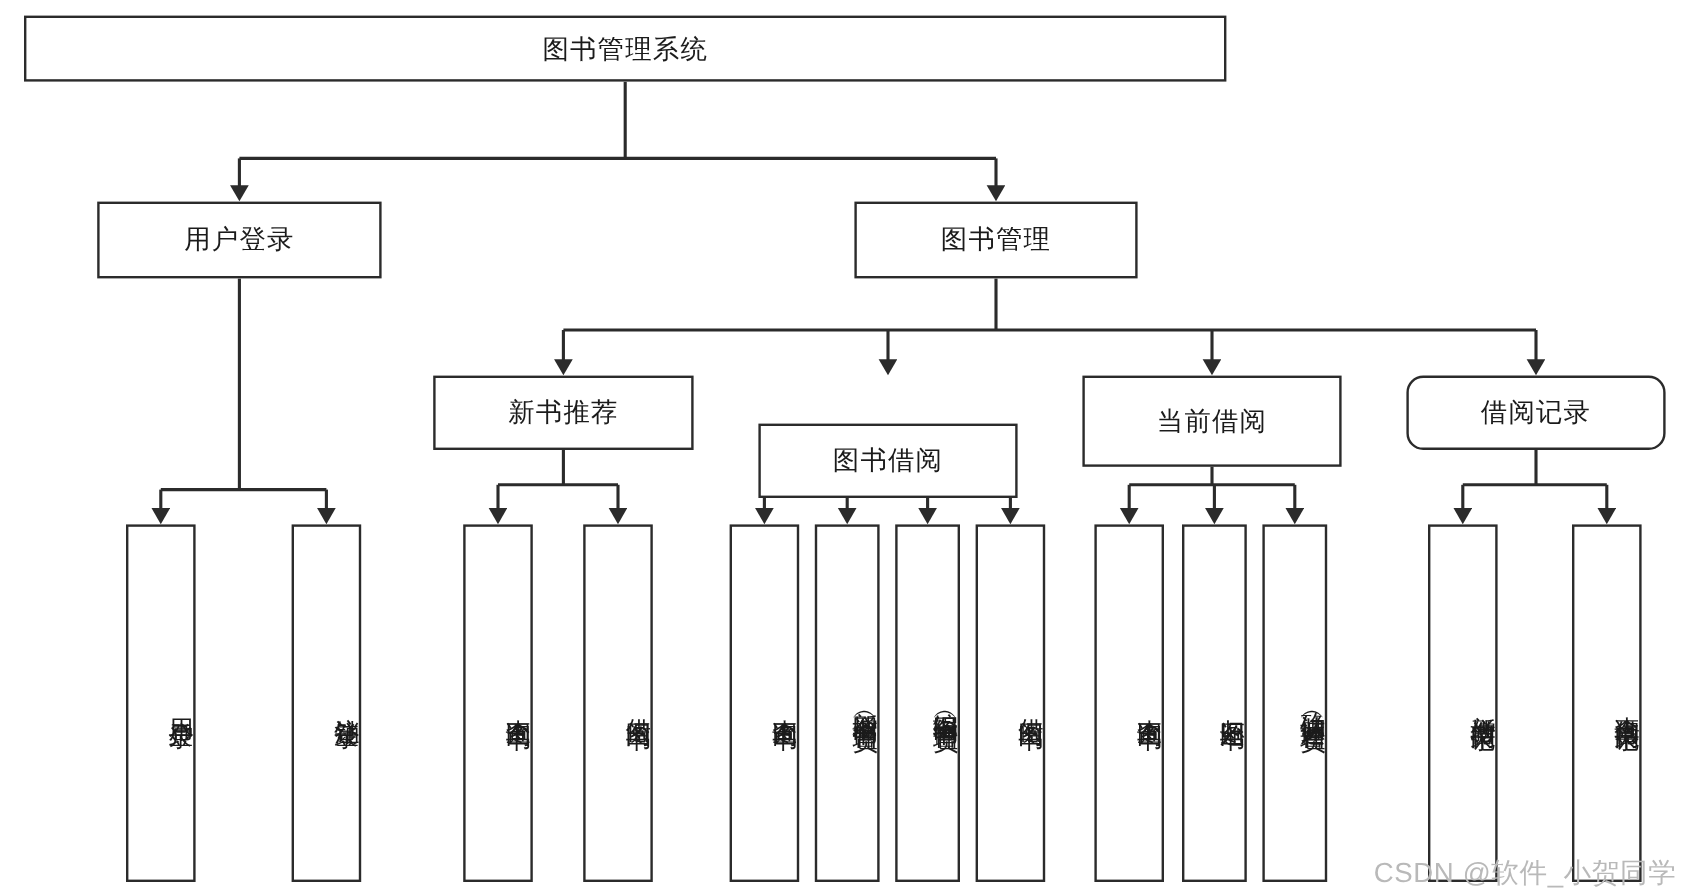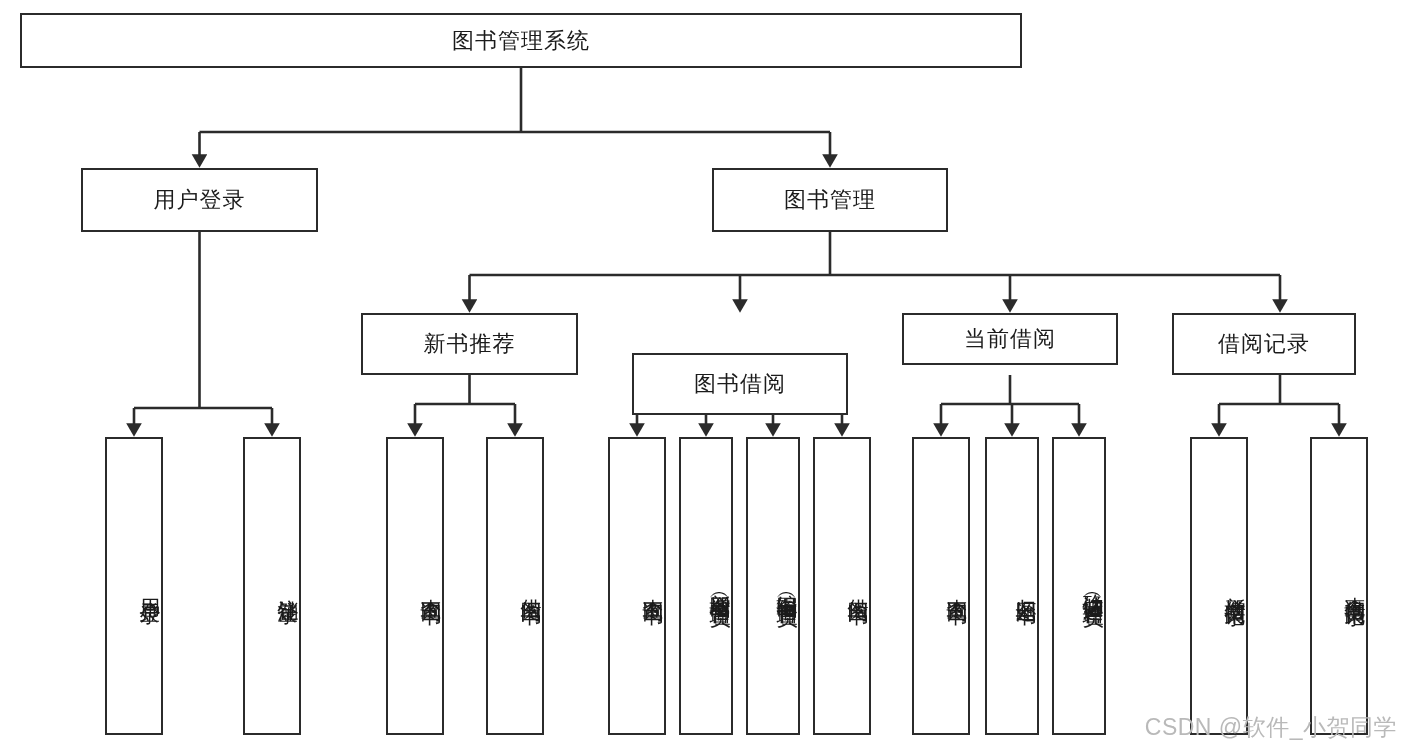--- a/index.html
+++ b/index.html
@@ -95,22 +95,22 @@
     </g>
   </svg>
 
   <div class="node horiz" style="left: 20px; top: 13px; width: 1002px; height: 55px;">图书管理系统</div>
 
   <div class="node horiz" style="left: 81px; top: 168px; width: 237px; height: 64px;">用户登录</div>
   <div class="node horiz" style="left: 712px; top: 168px; width: 236px; height: 64px;">图书管理</div>
 
   <div class="node horiz" style="left: 361px; top: 313px; width: 217px; height: 62px;">新书推荐</div>
   <div class="node horiz" style="left: 632px; top: 313px; width: 216px; height: 62px; margin-top: 40px;">图书借阅</div>
-  <div class="node horiz" style="left: 902px; top: 313px; width: 216px; height: 52px;">当前借阅</div>
-  <div class="node horiz" style="left: 1172px; top: 313px; width: 184px; height: 62px;">借阅记录</div>
+  <div class="node horiz" style="left: 902px; top: 313px; width: 216px; height: 76px;">当前借阅</div>
+  <div class="node horiz" style="left: 1172px; top: 313px; width: 216px; height: 62px; border-radius: 14px;">借阅记录</div>
 
   <div class="node leaf" style="left: 105px; top: 437px; width: 58px; height: 298px;">用户登录</div>
   <div class="node leaf" style="left: 243px; top: 437px; width: 58px; height: 298px;">注销登录</div>
   <div class="node leaf" style="left: 386px; top: 437px; width: 58px; height: 298px;">查询图书</div>
   <div class="node leaf" style="left: 486px; top: 437px; width: 58px; height: 298px;">借阅图书</div>
   <div class="node leaf" style="left: 608px; top: 437px; width: 58px; height: 298px;">查询图书</div>
   <div class="node leaf" style="left: 679px; top: 437px; width: 54px; height: 298px;">新增图书（管理员）</div>
   <div class="node leaf" style="left: 746px; top: 437px; width: 54px; height: 298px;">编辑图书（管理员）</div>
   <div class="node leaf" style="left: 813px; top: 437px; width: 58px; height: 298px;">借阅图书</div>
   <div class="node leaf" style="left: 912px; top: 437px; width: 58px; height: 298px;">查询图书</div>

